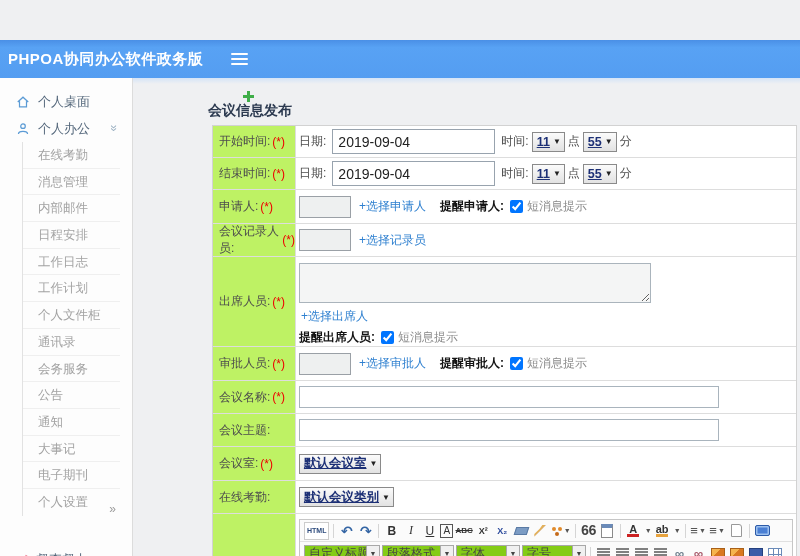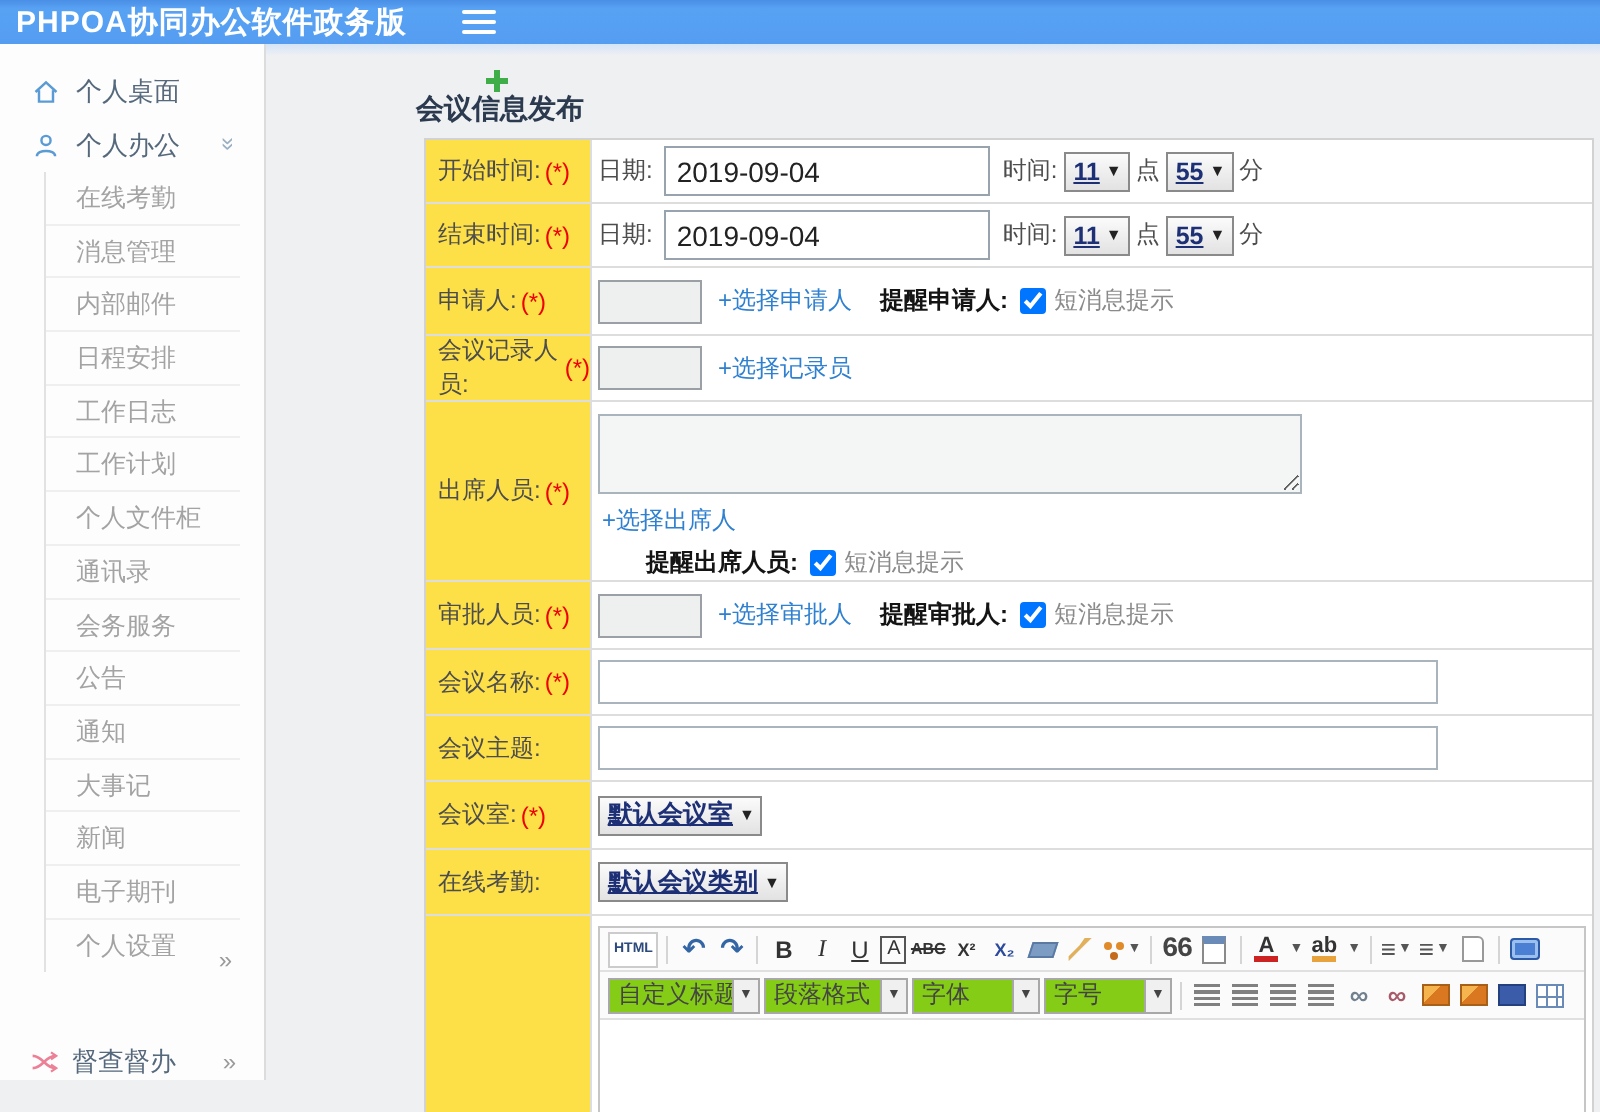--- a/index.html
+++ b/index.html
@@ -1,21 +1,21 @@
 <!DOCTYPE html>
 <html><head>
 <meta charset="utf-8">
 <style>
   * { margin:0; padding:0; box-sizing:border-box; }
   html,body { width:800px; height:556px; overflow:hidden; }
   body { font-family:"Liberation Sans","DejaVu Sans",sans-serif; font-size:12px; background:#eff0f2; color:#333; }
 
   
-  .header { height:22px; background:linear-gradient(180deg,#4a8fe6 0%,#58a2f4 20%,#549df1 100%);
-            display:flex; align-items:center; }
+  .header { height:38px; background:linear-gradient(180deg,#4a8fe6 0%,#58a2f4 20%,#549df1 100%);
+            display:flex; align-items:center;margin-top:40px; }
   .header .title { color:#fff; font-size:15px; font-weight:bold; margin-left:8px; letter-spacing:.5px; }
   .hamburger { margin-left:28px; width:17px; height:12px; display:flex; flex-direction:column; justify-content:space-between; cursor:pointer; }
   .hamburger i { display:block; height:2.4px; background:#fff; border-radius:1px; }
 
   
   .app { display:flex; height:518px; }
 
   
   .sidebar { width:133px; flex-shrink:0; background:#fdfdfd; border-right:1px solid #dcdcdc; }
   .side-item { height:27px; display:flex; align-items:center; padding-left:16px; color:#55687c; font-size:13px; position:relative; cursor:pointer; }
@@ -35,42 +35,42 @@
   .main { flex:1; position:relative; background:#eff0f2; }
   .main::before { content:""; display:block; height:6px; background:linear-gradient(180deg,#d4e4f7,#eff0f2); }
   .page-title { position:absolute; left:75px; top:13px; display:flex; align-items:center; color:#2c3a50; font-size:14px; font-weight:bold;flex-direction:column; }
   .plus-icon { position:relative; width:11px; height:11px; margin-right:4px; }
   .plus-icon::before { content:""; position:absolute; left:4px; top:0; width:3px; height:11px; background:#3fae49; }
   .plus-icon::after  { content:""; position:absolute; left:0; top:4px; width:11px; height:3px; background:#3fae49; }
 
   
   .form-table { position:absolute; left:79px; top:47px; width:585px; background:#fff; border:1px solid #d2d2d2; }
   .frow { display:flex; border-bottom:1px solid #dddddd; }
-  .fl { width:83px; flex-shrink:0; background:#fde047; border-right:1px solid #dddddd;
+  .fl { width:83px; flex-shrink:0; background:#bef264; border-right:1px solid #dddddd;
         display:flex; align-items:center; padding-left:6px; color:#4d4d4d; }
   .req { color:#ee0000; margin-left:2px; }
   .ff { flex:1; display:flex; align-items:center; padding-left:3px; background:#fff; }
   .h32{height:32px;} .h33{height:33px;} .h34{height:34px;} .h90{height:90px;} .hed{height:120px;}
 
   .flabel { color:#4d4d4d; }
   .date-input { width:163px; height:25px; border:1px solid #98a3ae; font-size:14px; color:#222; padding:0 5px; margin:0 6px; background:#fff; }
   .mini-select,.room-select { display:inline-flex; align-items:center; height:20px; border:1px solid #8a8a8a;
         background:linear-gradient(180deg,#fbfbfb,#e2e2e2); padding:0 3px 0 4px; cursor:pointer; }
   .mini-select { margin:0 3px; }
   .sel-val { color:#1d3076; text-decoration:underline; font-size:12.5px; margin-right:3px;font-weight:bold; }
   .sel-caret { font-size:8px; color:#222; }
   .gray-input { width:52px; height:22px; background:#eef0f0; border:1px solid #9aa0a6; }
   .link { color:#2f80d0; margin-left:8px; cursor:pointer; }
   .remind { font-weight:bold; color:#141414; margin-left:14px; }
   .cbx { width:13px; height:13px; margin-left:6px; }
   .sms { color:#8a8a8a; margin-left:4px; }
   .ff-col { flex-direction:column; align-items:flex-start; justify-content:flex-start; padding-top:6px; }
   .attendee-ta { width:352px; height:46px; background:#f4f5f5; border:1px solid #aab4bc; resize:both; }
   .ln2 { margin-top:5px; display:flex; align-items:center; }
-  .ln3 { margin-top:4px; display:flex; align-items:center;margin-left:24px; }
+  .ln3 { margin-top:4px; display:flex; align-items:center; }
   .ln3 .remind { margin-left:0; }
   .wide-input { width:420px; height:22px; border:1px solid #a9b4bd; background:#fff; padding:0 4px; }
 
   
   .editor { margin-top:5px; width:494px; border:1px solid #c6c6c6; background:#fff; }
   .etb { display:flex; align-items:center; background:#fbfbfb; border-bottom:1px solid #e0e0e0; padding:0 4px; gap:2px; }
   .etb1 { height:22px; } .etb2 { height:24px; }
   .ebtn { height:18px; min-width:17px; display:inline-flex; align-items:center; justify-content:center; font-size:12px; color:#333; cursor:pointer; }
   .esep { width:1px; height:14px; background:#d5d5d5; margin:0 2px; flex-shrink:0; }
   .html-btn { font-size:7px; font-weight:bold; color:#2c4a7c; border:1px solid #ccc; background:#fff; padding:2px 2px; }
@@ -149,21 +149,20 @@
       <div class="side-sub-item">内部邮件</div>
       <div class="side-sub-item">日程安排</div>
       <div class="side-sub-item">工作日志</div>
       <div class="side-sub-item">工作计划</div>
       <div class="side-sub-item">个人文件柜</div>
       <div class="side-sub-item">通讯录</div>
       <div class="side-sub-item">会务服务</div>
       <div class="side-sub-item">公告</div>
       <div class="side-sub-item">通知</div>
       <div class="side-sub-item">大事记</div>
-      <div class="side-sub-item">新闻</div>
       <div class="side-sub-item">电子期刊</div>
       <div class="side-sub-item">
         <span>个人设置</span>
         <span class="chev-r">»</span>
       </div>
     </div>
     <div class="side-supervise">
       <span class="sicon">
         <svg viewBox="0 0 16 16" width="14" height="14">
             <path d="M1.5 4.5 C7.5 4.5 8.5 11.5 14.5 11.5 M1.5 11.5 C7.5 11.5 8.5 4.5 14.5 4.5" fill="none" stroke="#ec8096" stroke-width="1.5"></path>

